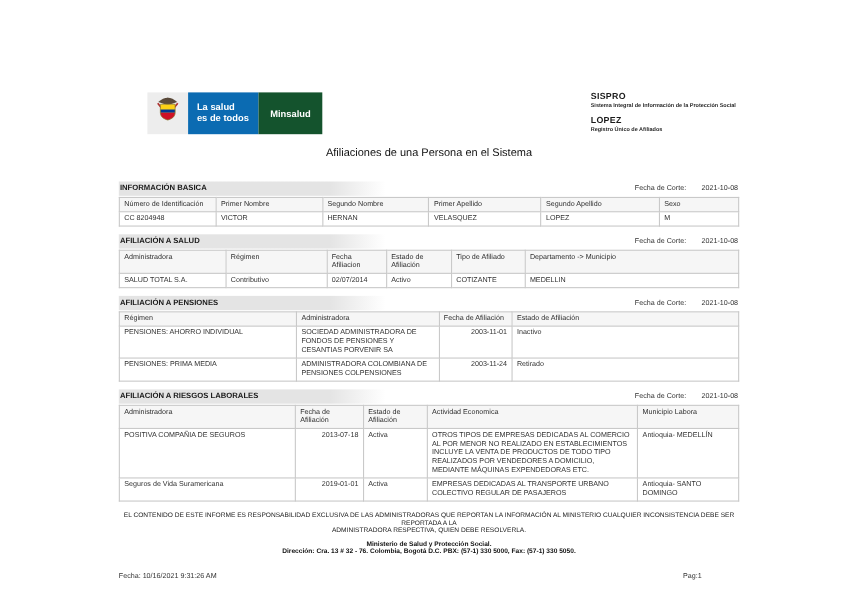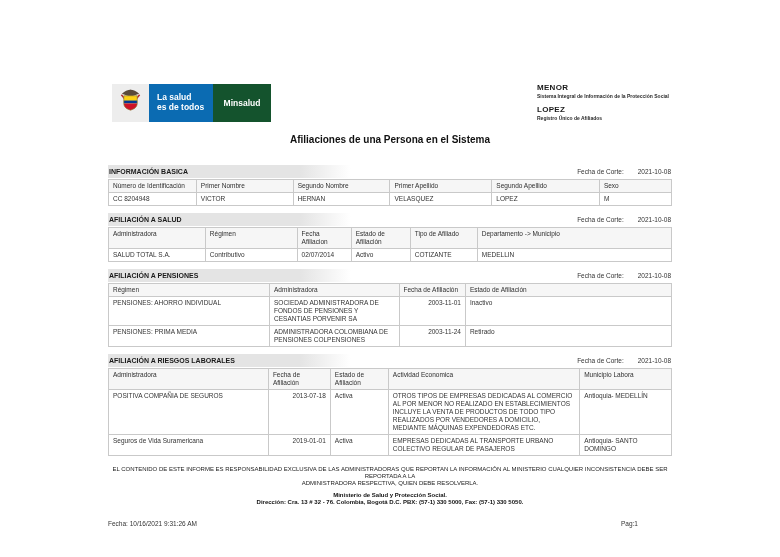--- a/index.html
+++ b/index.html
@@ -1,34 +1,34 @@
 <!DOCTYPE html>
 <html><head>
 <meta charset="utf-8">
 <style>
   * { margin:0; padding:0; box-sizing:border-box; }
   html,body { width:780px; height:557px; background:#ffffff; overflow:hidden;
               font-family:"Liberation Sans", sans-serif; color:#3a3a3a; }
   .page { position:relative; width:780px; height:557px; background:#fff; }
 
   
-  .logo { position:absolute; left:100px; top:84px; height:38px; display:flex;padding-left:12px; }
+  .logo { position:absolute; left:122px; top:84px; height:38px; display:flex;padding-left:12px; }
   .logo .coat-box { width:37px; height:38px; background:#ededed; display:flex; align-items:center; justify-content:center; }
   .logo .tagline-box { width:64px; height:38px; background:#0b6bb2; color:#fff; font-weight:bold;
                        font-size:8.5px; line-height:9.5px; padding:9px 0 0 8px; }
   .logo .brand-box { width:58px; height:38px; background:#14532d; color:#fff; font-weight:bold;
                      font-size:8.5px; display:flex; align-items:center; justify-content:center; }
   .gov-block { position:absolute; left:537px; top:83px; }
   .gov-block .gov-title { font-size:8px; font-weight:bold; color:#1a1a1a; letter-spacing:.3px; }
   .gov-block .gov-sub { font-size:5px; color:#2a2a2a; margin-top:1px; font-weight:bold; }
   .gov-block .ruaf { margin-top:6px; }
 
   
   .content { position:absolute; left:108px; top:0; width:564px; }
-  .doc-title { margin-top:134px; text-align:center; font-size:10px; font-weight:bold; color:#111; }
+  .doc-title { margin-top:134px; text-align:center; font-size:10px; font-weight:normal; color:#111; }
 
   .section-bar { margin-top:0; height:13px; display:flex; align-items:center; justify-content:space-between;
                  background:linear-gradient(90deg,#e4e4e4 0%, #e4e4e4 34%, #ffffff 43%); padding:0 1px; }
   .section-bar .s-title { font-size:7px; font-weight:bold; color:#1a1a1a; }
   .corte { font-size:6.5px; color:#333; white-space:nowrap; }
   .corte .corte-val { margin-left:14px; }
 
   table { border-collapse:collapse; table-layout:fixed; width:564px; margin-top:1px; }
   th, td { border:1px solid #c9c9c9; font-size:6.5px; line-height:8px; padding:2px 4px;
            text-align:left; vertical-align:top; font-weight:normal; color:#333;
@@ -67,21 +67,21 @@
     </div>
     <div class="tagline-box">
       <div>La salud</div>
       <div>es de todos</div>
     </div>
     <div class="brand-box">Minsalud</div>
   </div>
 
   <div class="gov-block">
     <div class="sispro">
-      <div class="gov-title">MENOR</div>
+      <div class="gov-title">SISPRO</div>
       <div class="gov-sub">Sistema Integral de Información de la Protección Social</div>
     </div>
     <div class="ruaf">
       <div class="gov-title">LOPEZ</div>
       <div class="gov-sub">Registro Único de Afiliados</div>
     </div>
   </div>
 
   <div class="content">
 

